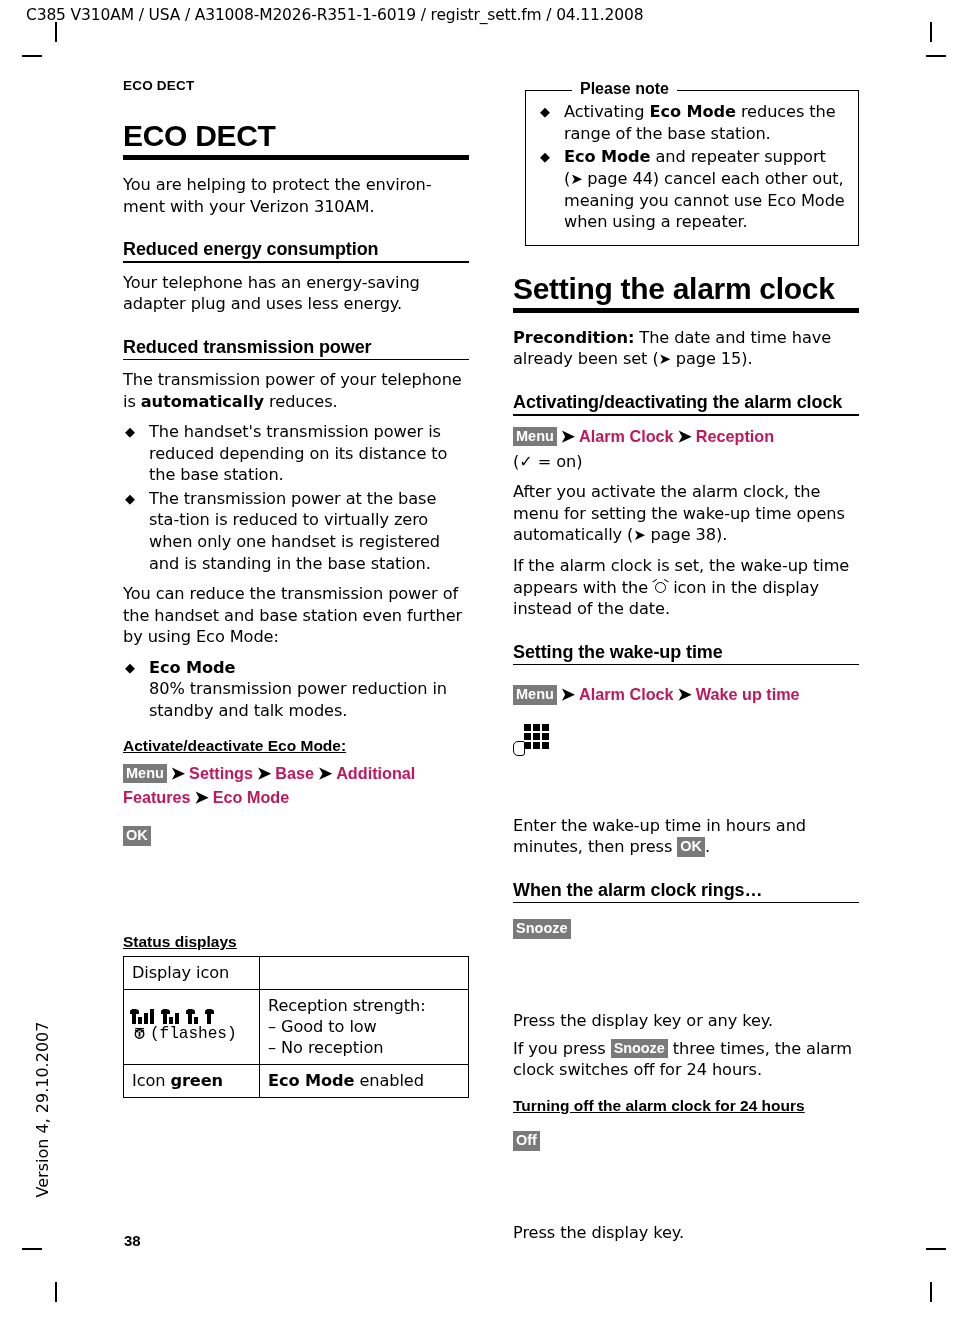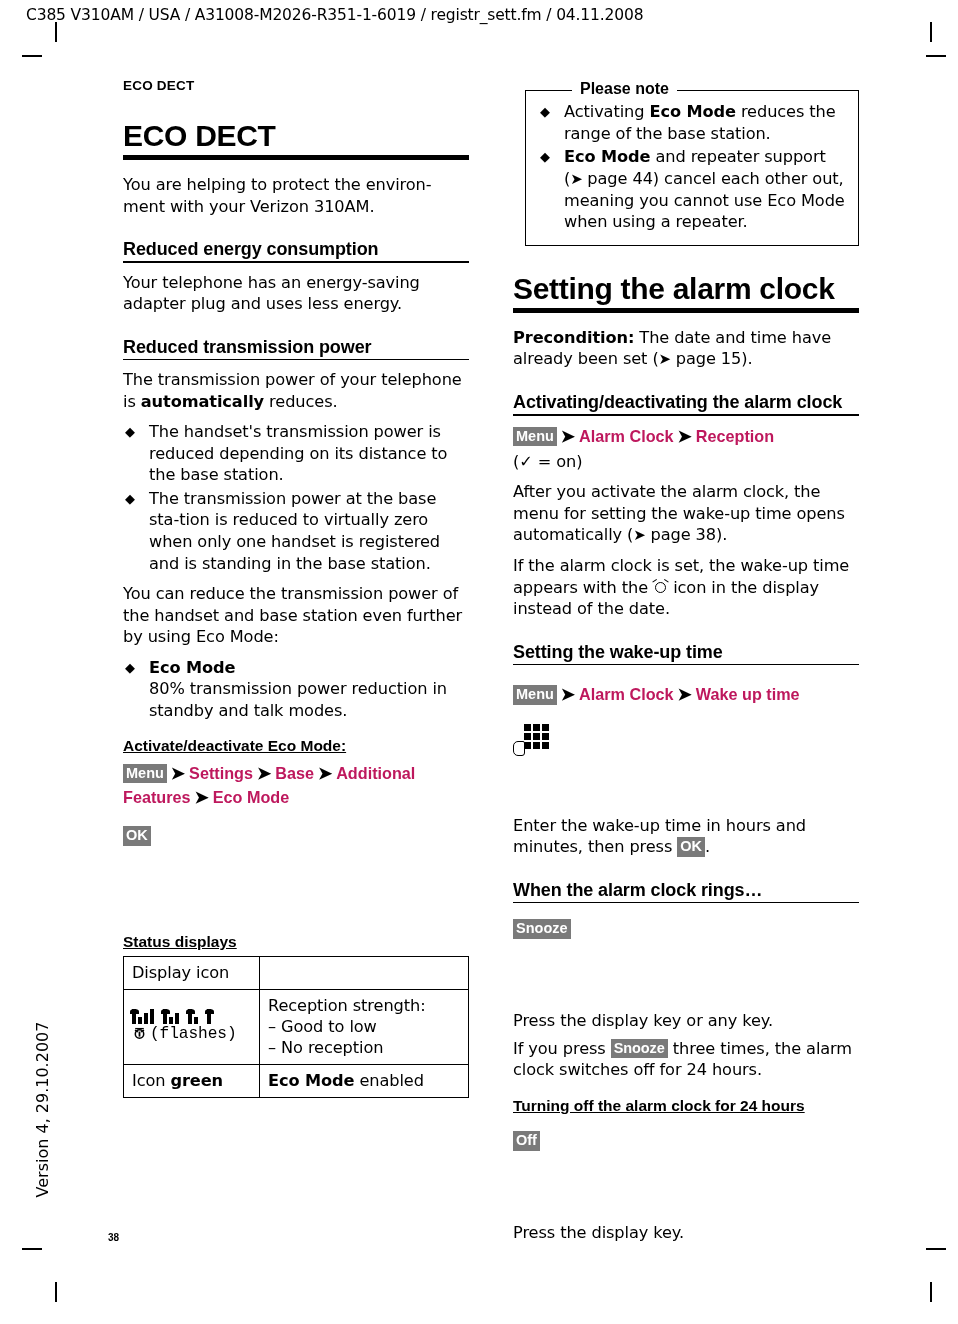--- a/index.html
+++ b/index.html
@@ -37,22 +37,22 @@
     transform: rotate(-90deg);
     transform-origin: center center;
     font-size: 16px;
     white-space: nowrap;
     text-align: center;
   }
 
   
   .page-number {
     position: absolute;
-    left: 108px; top: 1232px;
-    font-size: 10px;
+    left: 124px; top: 1232px;
+    font-size: 15px;
     font-weight: bold;
     font-family: "Liberation Sans", sans-serif;
   }
 
   
   .col {
     position: absolute;
     top: 78px;
     width: 346px;
   }

